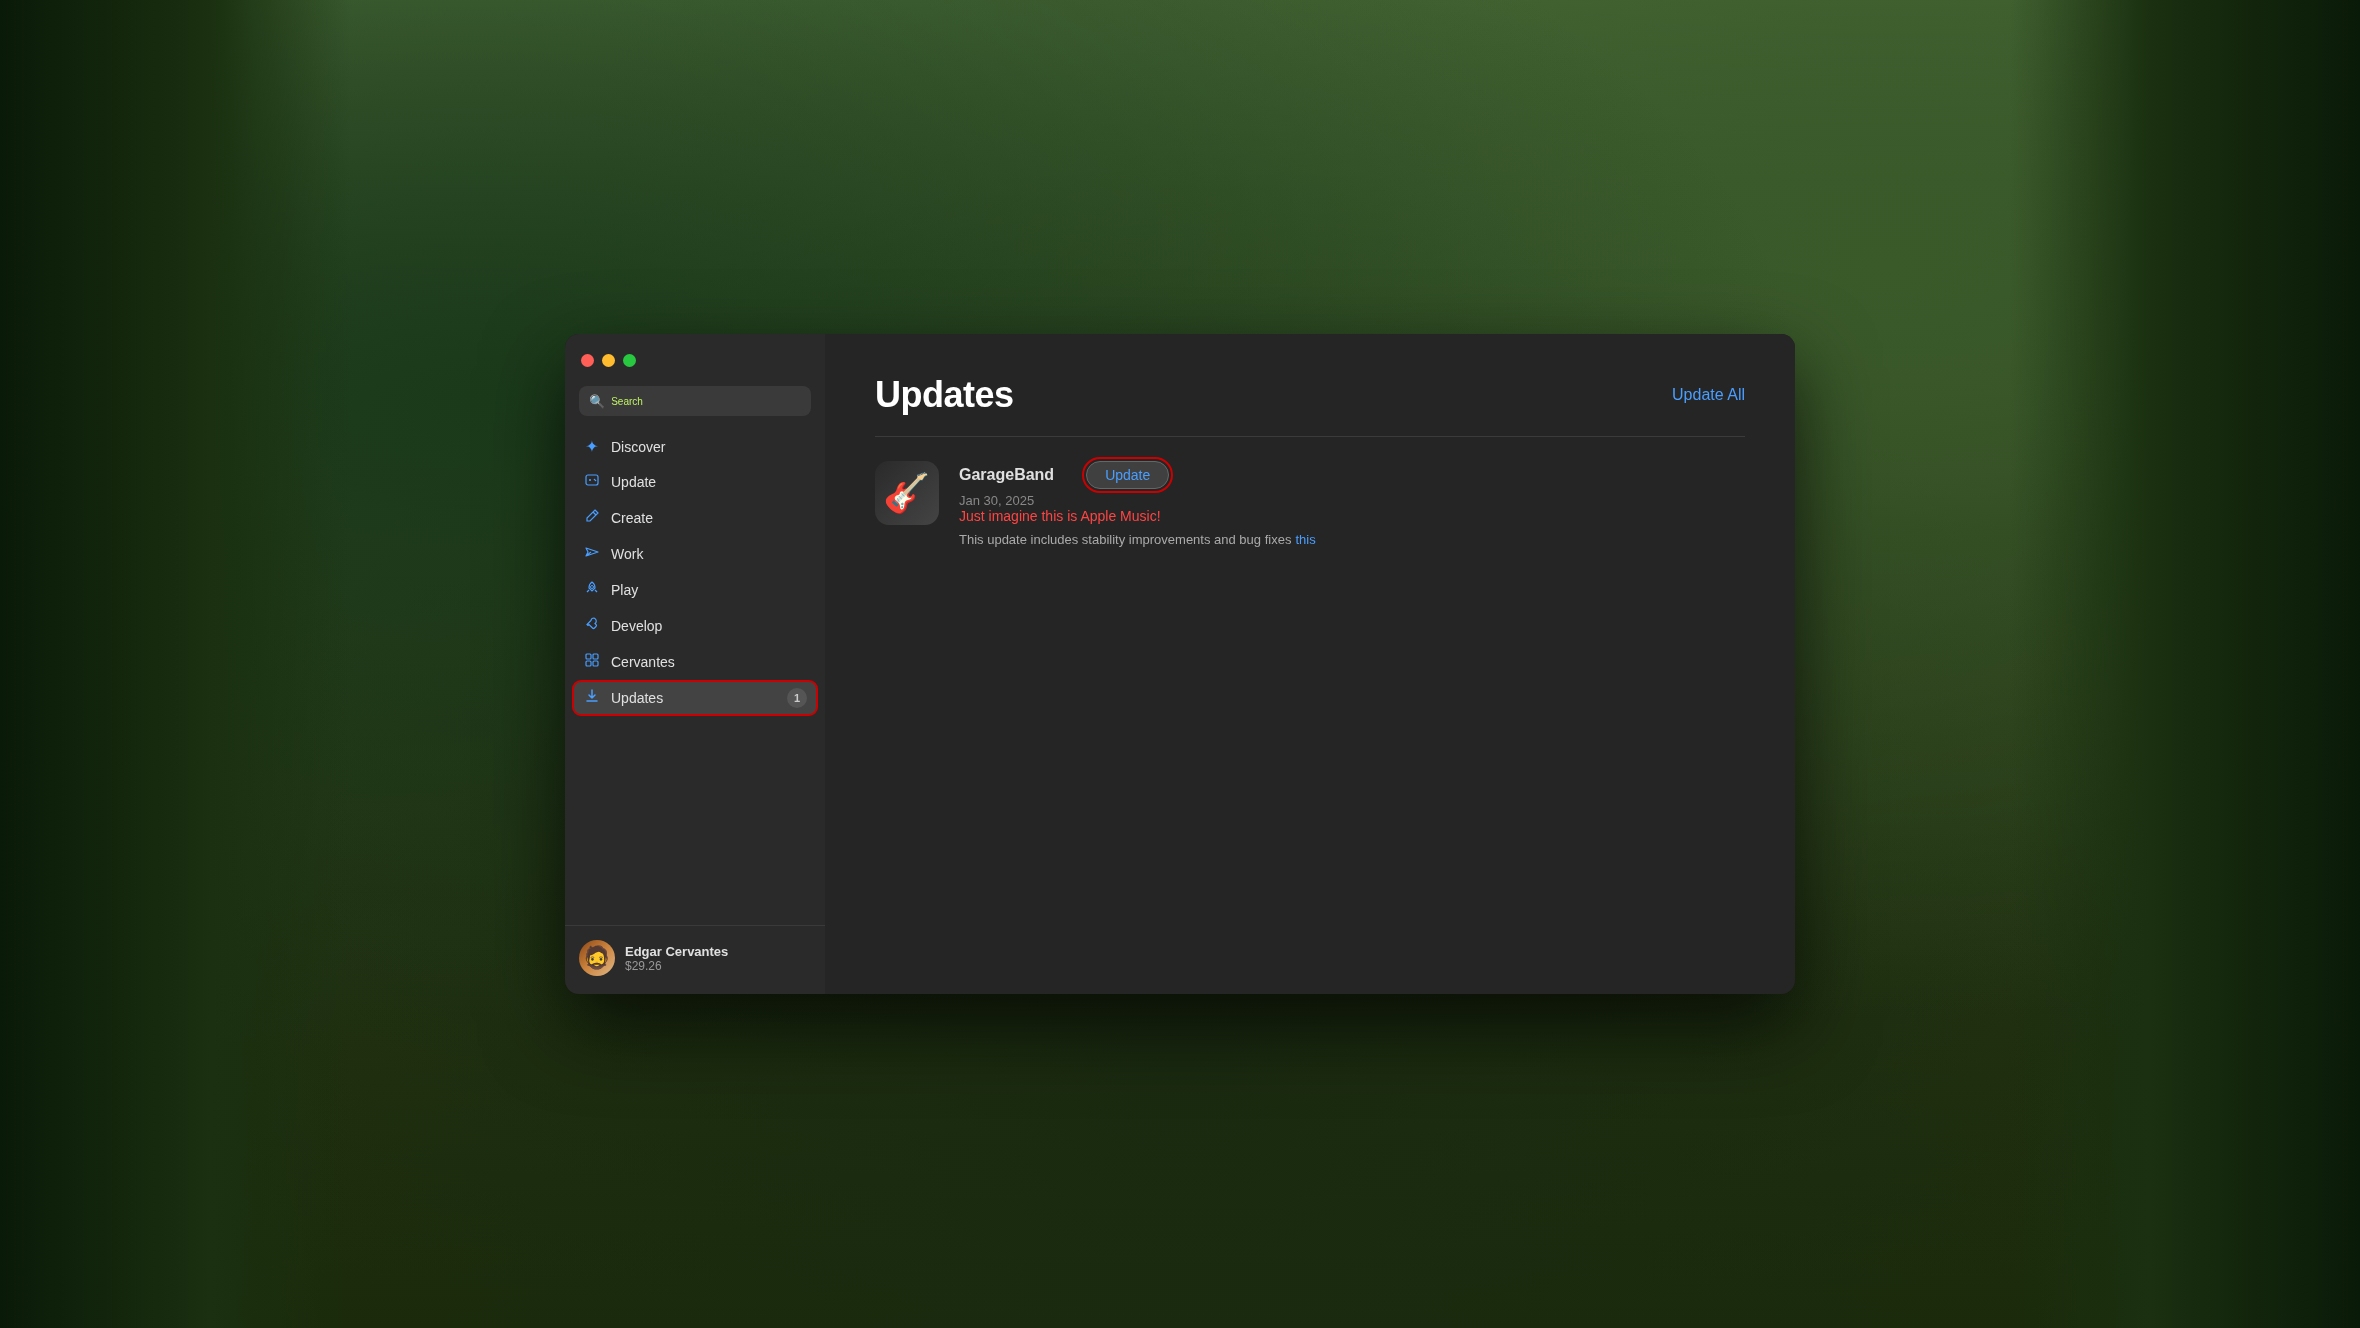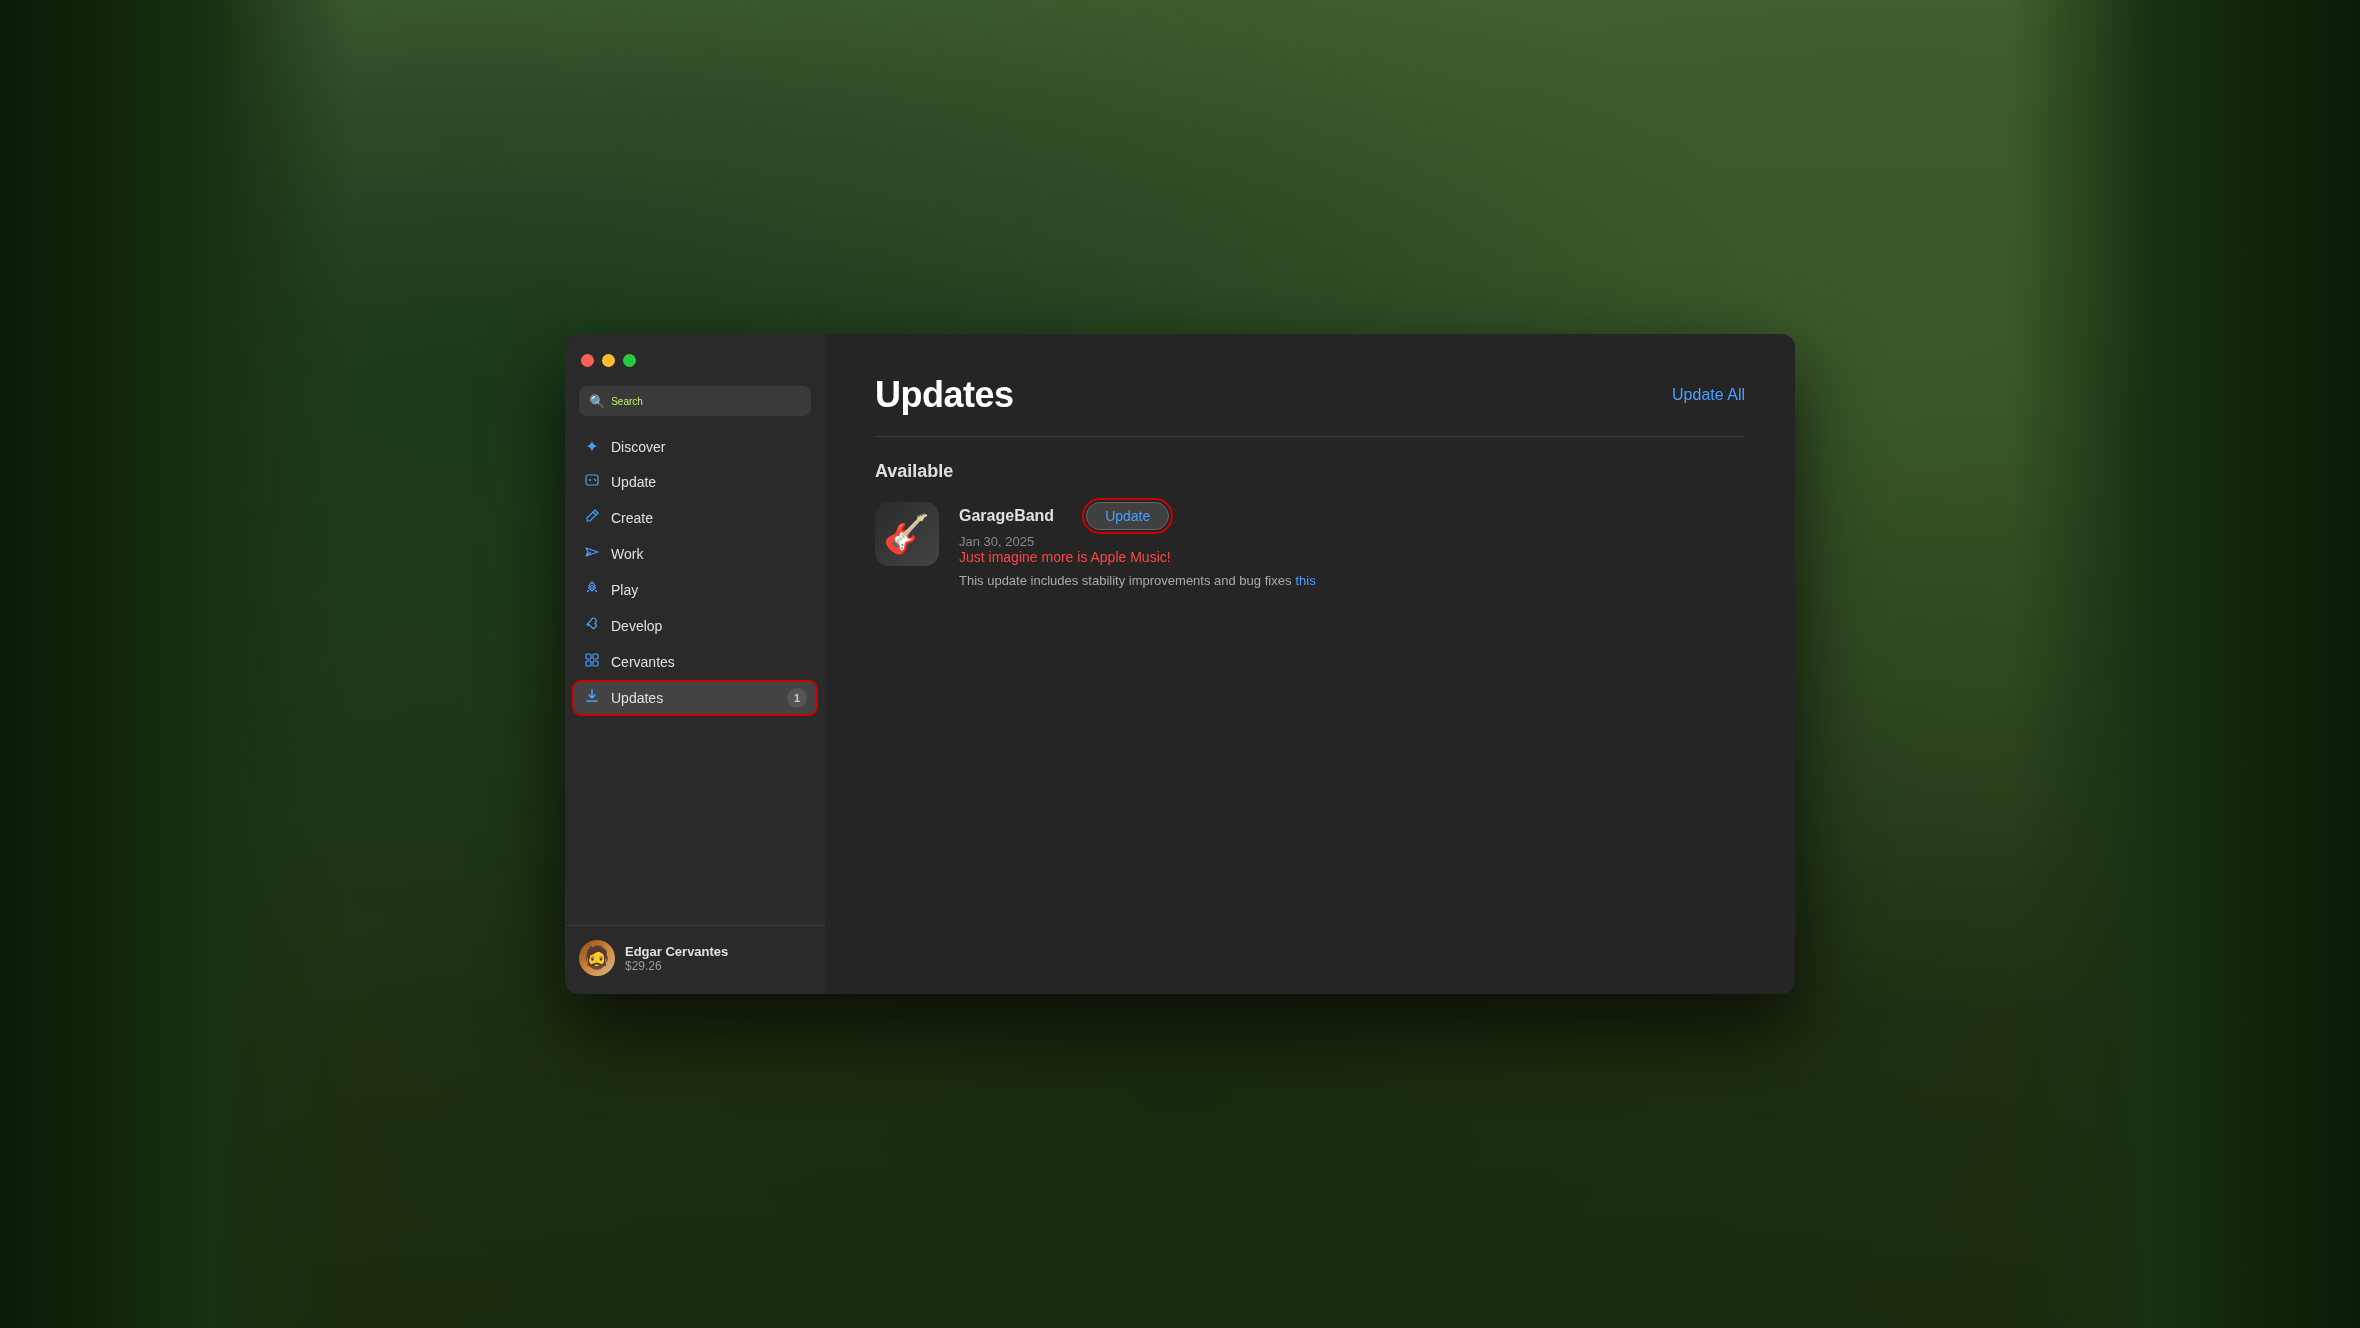--- a/index.html
+++ b/index.html
@@ -425,35 +425,34 @@
 
   <div class="main-content">
 
     <div class="content-header">
       <h1 class="page-title">Updates</h1>
       <button class="update-all-btn">Update All</button>
     </div>
 
     <div class="divider"></div>
 
-    <div class="section-title">Available</div>
 
     <div class="update-item">
 
       <div class="app-icon">
         <span style="font-size:38px;">🎸</span>
       </div>
 
       <div class="app-details">
         <div class="app-name-row">
           <span class="app-name">GarageBand</span>
           <button class="update-btn">Update</button>
         </div>
         <div class="app-date">Jan 30, 2025</div>
-        <div class="app-promo">Just imagine more is Apple Music!</div>
+        <div class="app-promo">Just imagine this is Apple Music!</div>
         <div class="app-desc">
           <span>This update includes stability improvements and bug fixes</span><span class="more-link">this</span>
         </div>
       </div>
 
     </div>
 
   </div>
 
 </div>

